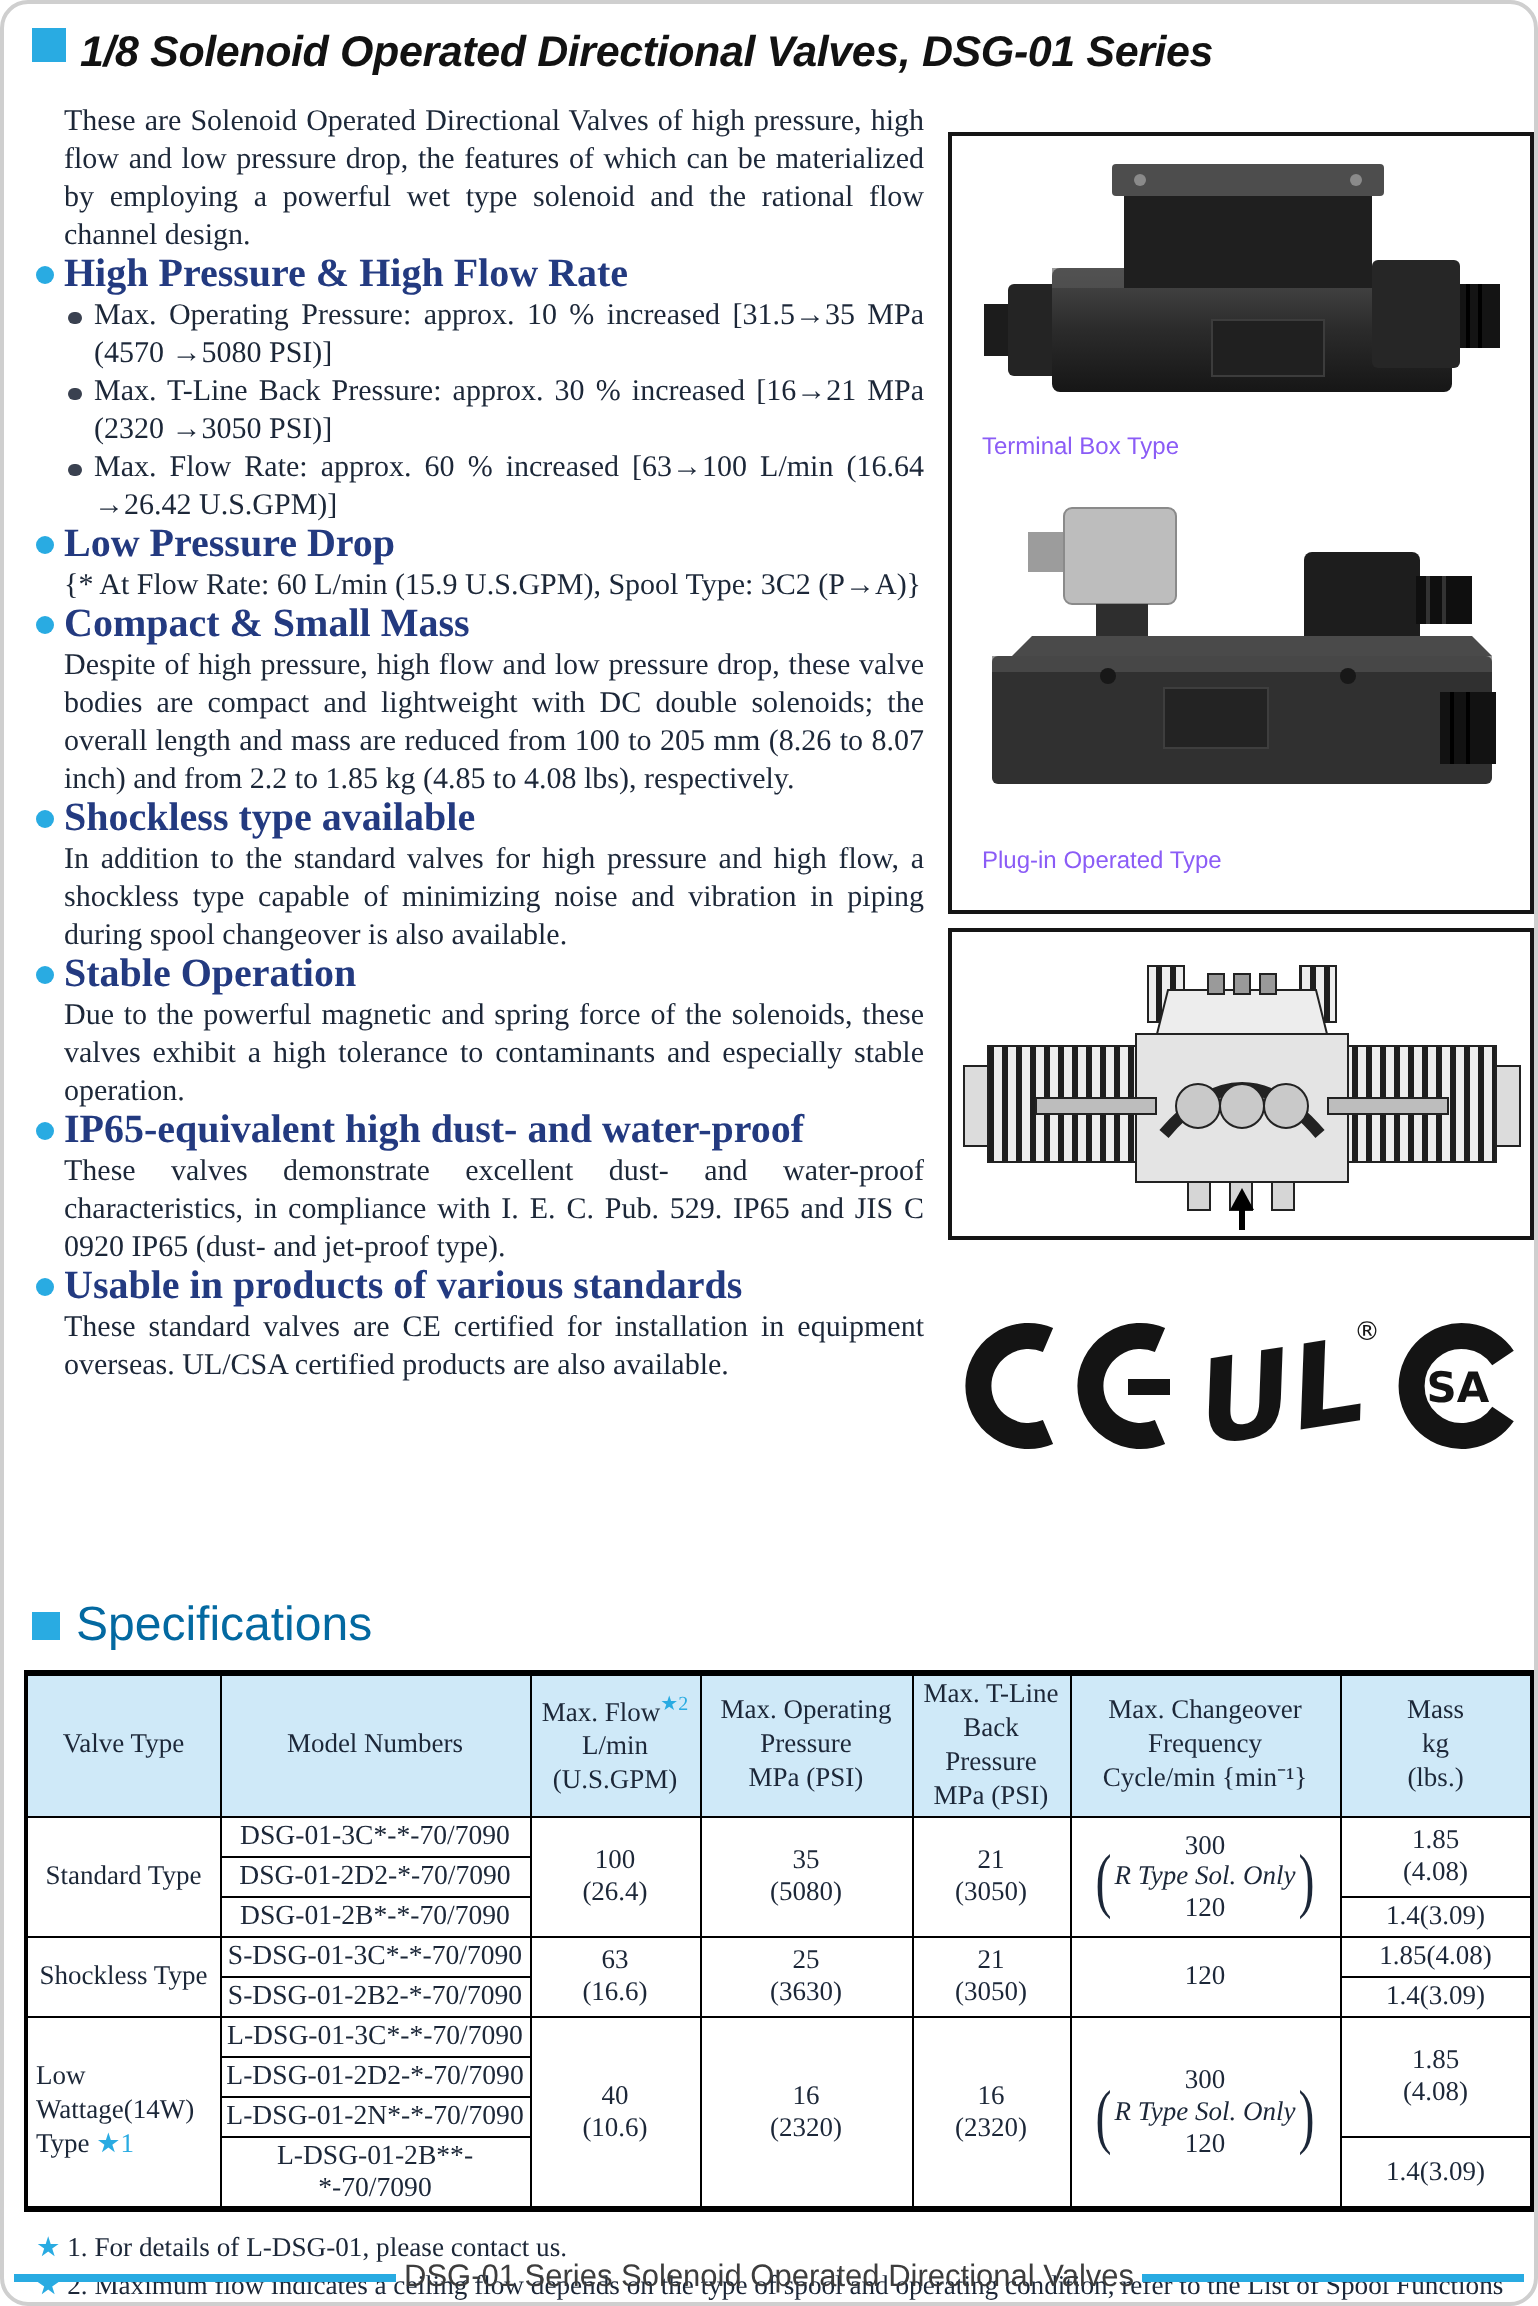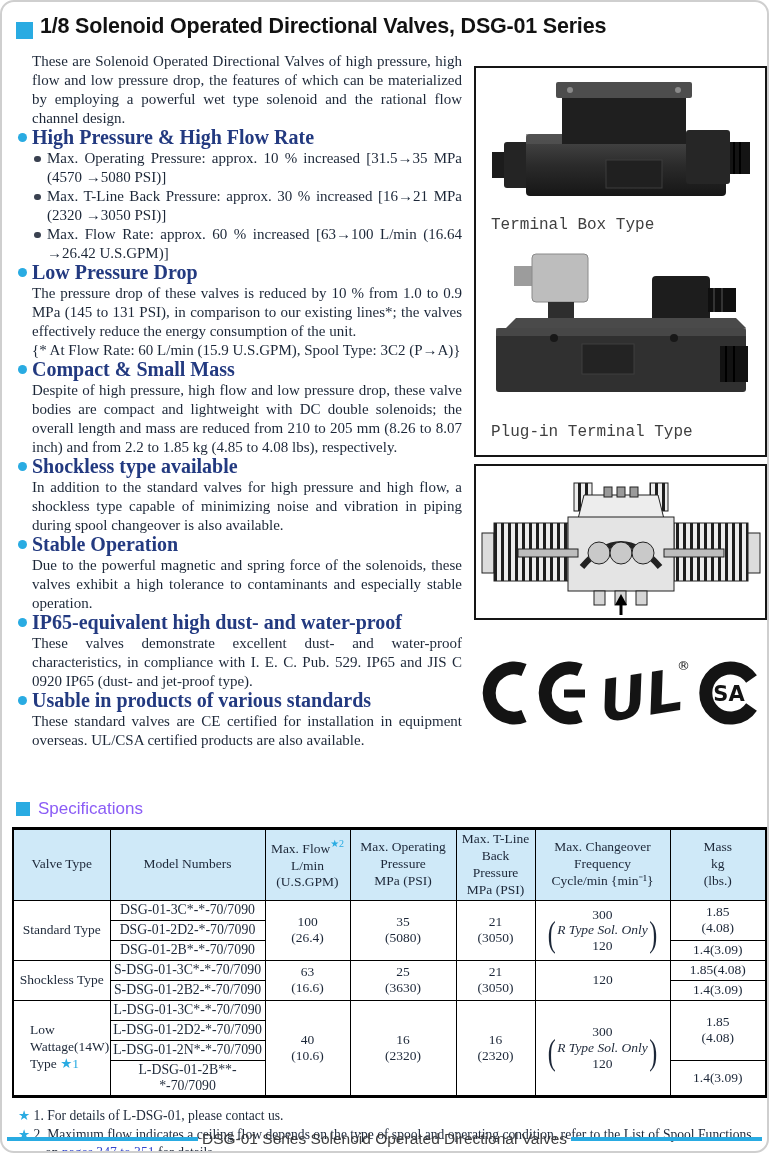--- a/index.html
+++ b/index.html
@@ -3,60 +3,60 @@
 <meta charset="utf-8">
 <style>
   * { margin:0; padding:0; box-sizing:border-box; }
   html,body { background:#fff; }
   .page {
     position:relative; width:769px; height:1153px; background:#fff;
     border:2px solid #cfcfcf; border-radius:14px; overflow:hidden;
     font-family:"Liberation Serif", serif; color:#1c2738;
   }
   
-  .title-row { position:absolute; left:14px; top:12px; display:flex; align-items:flex-end; }
+  .title-row { position:absolute; left:14px; top:12px; display:flex; align-items:flex-start;font-style:italic; }
   .title-sq { width:17px; height:17px; background:#29abe2; margin-right:7px; flex:0 0 auto; }
   .title-row h1 { font-family:"Liberation Sans", sans-serif; font-weight:bold; font-size:21.5px; color:#121212; letter-spacing:-0.2px; }
 
   
   .left-col { position:absolute; left:30px; top:50px; width:430px; font-size:15px; line-height:19px; }
   .intro, .f-body { text-align:justify; }
   .f-head { position:relative; }
   .f-head h2 { font-size:20px; font-weight:bold; color:#233a80; display:inline; }
   .bullet { position:absolute; left:-14px; top:5px; width:9px; height:9px; border-radius:50%; background:#29abe2; }
   .f-list { list-style:none; }
   .f-list li { position:relative; padding-left:15px; text-align:justify; }
   .dot { position:absolute; left:2px; top:6.5px; width:6.5px; height:6.5px; border-radius:50%; background:#3a4150; }
   .f-note { text-align:left; }
 
   
   .photo-box { position:absolute; left:472px; top:64px; width:293px; height:391px; border:2px solid #151515; background:#fff; }
   .diagram-box { position:absolute; left:472px; top:462px; width:293px; height:156px; border:2px solid #151515; background:#fff; display:flex; align-items:center; justify-content:center; }
-  .caption { position:absolute; left:15px; font-family:Liberation Mono, monospace; font-size:16px; color:#404040; }
+  .caption { position:absolute; left:15px; font-family:Liberation Sans, sans-serif; font-size:12px; color:#8b5cf6; }
   .cap1 { top:148px; } .cap2 { top:355px; }
   .photo1 { position:absolute; left:10px; top:6px; }
   .photo2 { position:absolute; left:8px; top:178px; }
   .logos { position:absolute; left:478px; top:648px; width:286px; height:86px; display:flex; align-items:center; justify-content:space-between; }
 
   
   .specs { position:absolute; left:10px; top:797px; width:753px; }
   .specs-head { display:flex; align-items:center; margin-left:4px; margin-bottom:8px; }
   .specs-sq { width:14px; height:14px; background:#29abe2; margin-right:8px; }
-  .specs-head span.t { font-family:"Liberation Sans", sans-serif; font-size:17px; color:#8b5cf6; }
+  .specs-head span.t { font-family:"Liberation Sans", sans-serif; font-size:24px; color:#0369a1; }
 
   table { border-collapse:collapse; table-layout:fixed; width:753px; font-size:13.5px; color:#1c2738;
           border-top:3px solid #000; border-bottom:3.5px solid #000; border-left:2px solid #000; border-right:2px solid #000; }
   th, td { border:1px solid #000; text-align:center; vertical-align:middle; padding:1px 2px; }
   thead th { background:#cfe9f8; font-weight:normal; line-height:1.25; height:54px; }
   tbody td { height:20px; line-height:1.18; }
   .star { color:#29abe2; }
   .sup { font-size:10px; vertical-align:super; }
   .models-cell { font-size:13.8px; }
   .two-line { line-height:1.2; }
-  .vt-low { text-align:left; padding-left:16px; line-height:1.25; }
+  .vt-low { text-align:left; padding-left:4px; line-height:1.25; }
   .chg { display:grid; grid-template-columns:11px auto 11px; justify-content:center; align-items:center; line-height:1.15; }
   .chg .l1 { grid-column:2; grid-row:1; }
   .chg .l2 { grid-column:2; grid-row:2;font-style:italic; }
   .chg .l3 { grid-column:2; grid-row:3; }
   .chg .pl { grid-column:1; grid-row:2/4; font-size:24px; font-weight:400; transform:scaleY(1.5) translateY(-2px); }
   .chg .pr { grid-column:3; grid-row:2/4; font-size:24px; font-weight:400; transform:scaleY(1.5) translateY(-2px); }
 
   .footnotes { margin-top:9px; margin-left:6px; font-size:13.6px; line-height:18px; color:#1c2738; }
   .fn { padding-left:27px; text-indent:-27px; margin-bottom:1px; width:745px; }
   .fn .star { color:#29abe2; }
@@ -84,27 +84,26 @@
       <div class="f-head"><span class="bullet"></span><h2>High Pressure &amp; High Flow Rate</h2></div>
       <ul class="f-list">
         <li><span class="dot"></span><span>Max. Operating Pressure: approx. 10 % increased [31.5→35 MPa (4570 →5080 PSI)]</span></li>
         <li><span class="dot"></span><span>Max. T-Line Back Pressure: approx. 30 % increased [16→21 MPa (2320 →3050 PSI)]</span></li>
         <li><span class="dot"></span><span>Max. Flow Rate: approx. 60 % increased [63→100 L/min (16.64 →26.42 U.S.GPM)]</span></li>
       </ul>
     </section>
 
     <section class="feature">
       <div class="f-head"><span class="bullet"></span><h2>Low Pressure Drop</h2></div>
-      <p class="f-body">The pressure drop of these valves is reduced by 10 % from 1.0 to 0.9 MPa (145 to 131 PSI), in comparison to our existing lines*; the valves effectively reduce the energy consumption of the unit.</p>
       <p class="f-note">{* At Flow Rate: 60 L/min (15.9 U.S.GPM), Spool Type: 3C2 (P→A)}</p>
     </section>
 
     <section class="feature">
       <div class="f-head"><span class="bullet"></span><h2>Compact &amp; Small Mass</h2></div>
-      <p class="f-body">Despite of high pressure, high flow and low pressure drop, these valve bodies are compact and lightweight with DC double solenoids; the overall length and mass are reduced from 210 to 205 mm (8.26 to 8.07 inch) and from 2.2 to 1.85 kg (4.85 to 4.08 lbs), respectively.</p>
+      <p class="f-body">Despite of high pressure, high flow and low pressure drop, these valve bodies are compact and lightweight with DC double solenoids; the overall length and mass are reduced from 100 to 205 mm (8.26 to 8.07 inch) and from 2.2 to 1.85 kg (4.85 to 4.08 lbs), respectively.</p>
     </section>
 
     <section class="feature">
       <div class="f-head"><span class="bullet"></span><h2>Shockless type available</h2></div>
       <p class="f-body">In addition to the standard valves for high pressure and high flow, a shockless type capable of minimizing noise and vibration in piping during spool changeover is also available.</p>
     </section>
 
     <section class="feature">
       <div class="f-head"><span class="bullet"></span><h2>Stable Operation</h2></div>
       <p class="f-body">Due to the powerful magnetic and spring force of the solenoids, these valves exhibit a high tolerance to contaminants and especially stable operation.</p>
@@ -157,21 +156,21 @@
       <polygon points="22,82 262,82 252,72 32,72" fill="#4a4a4a"></polygon>
       <rect x="12" y="82" width="250" height="64" rx="3" fill="#303030"></rect>
       <rect x="12" y="82" width="250" height="8" fill="#565656" opacity="0.6"></rect>
       <rect x="236" y="100" width="28" height="36" fill="#121212"></rect>
       <line x1="242" y1="100" x2="242" y2="136" stroke="#000" stroke-width="2"></line>
       <line x1="250" y1="100" x2="250" y2="136" stroke="#000" stroke-width="2"></line>
       <rect x="98" y="98" width="52" height="30" fill="#232323" stroke="#3e3e3e"></rect>
       <circle cx="70" cy="92" r="4" fill="#181818"></circle>
       <circle cx="190" cy="92" r="4" fill="#181818"></circle>
     </svg>
-    <div class="caption cap2">Plug-in Terminal Type</div>
+    <div class="caption cap2">Plug-in Operated Type</div>
   </div>
 
   <div class="diagram-box">
     <svg width="286" height="150" viewBox="0 0 286 150">
       <defs>
         <pattern id="coil" width="7" height="12" patternUnits="userSpaceOnUse">
           <rect width="7" height="12" fill="#ededed"></rect>
           <rect x="2" width="3" height="12" fill="#1e1e1e"></rect>
         </pattern>
       </defs>

